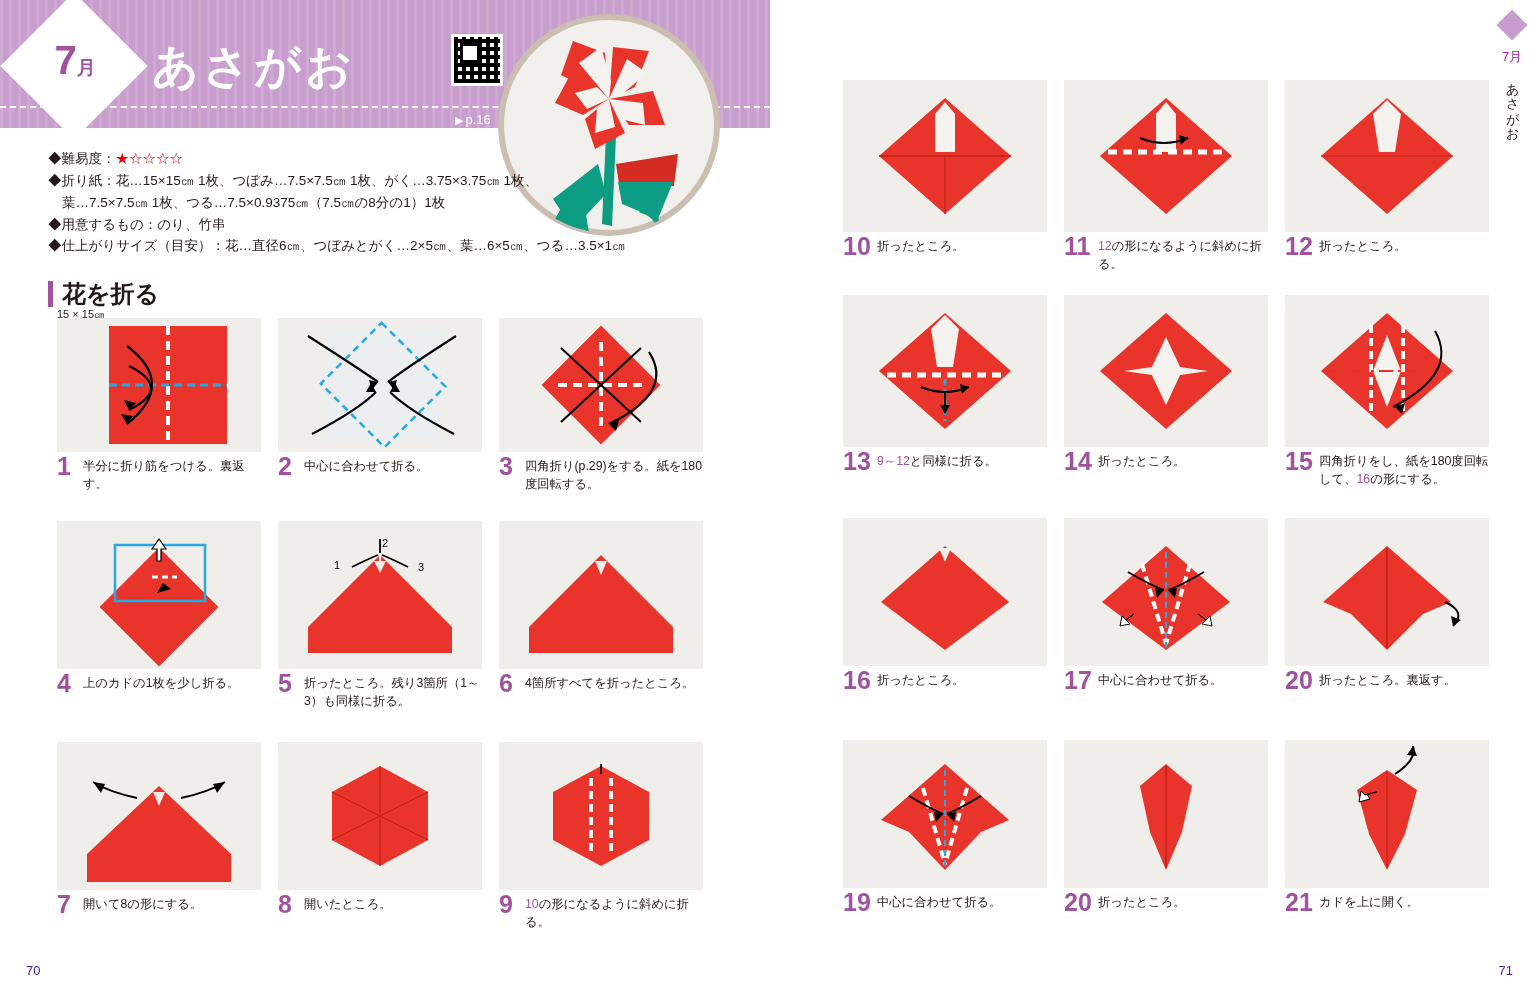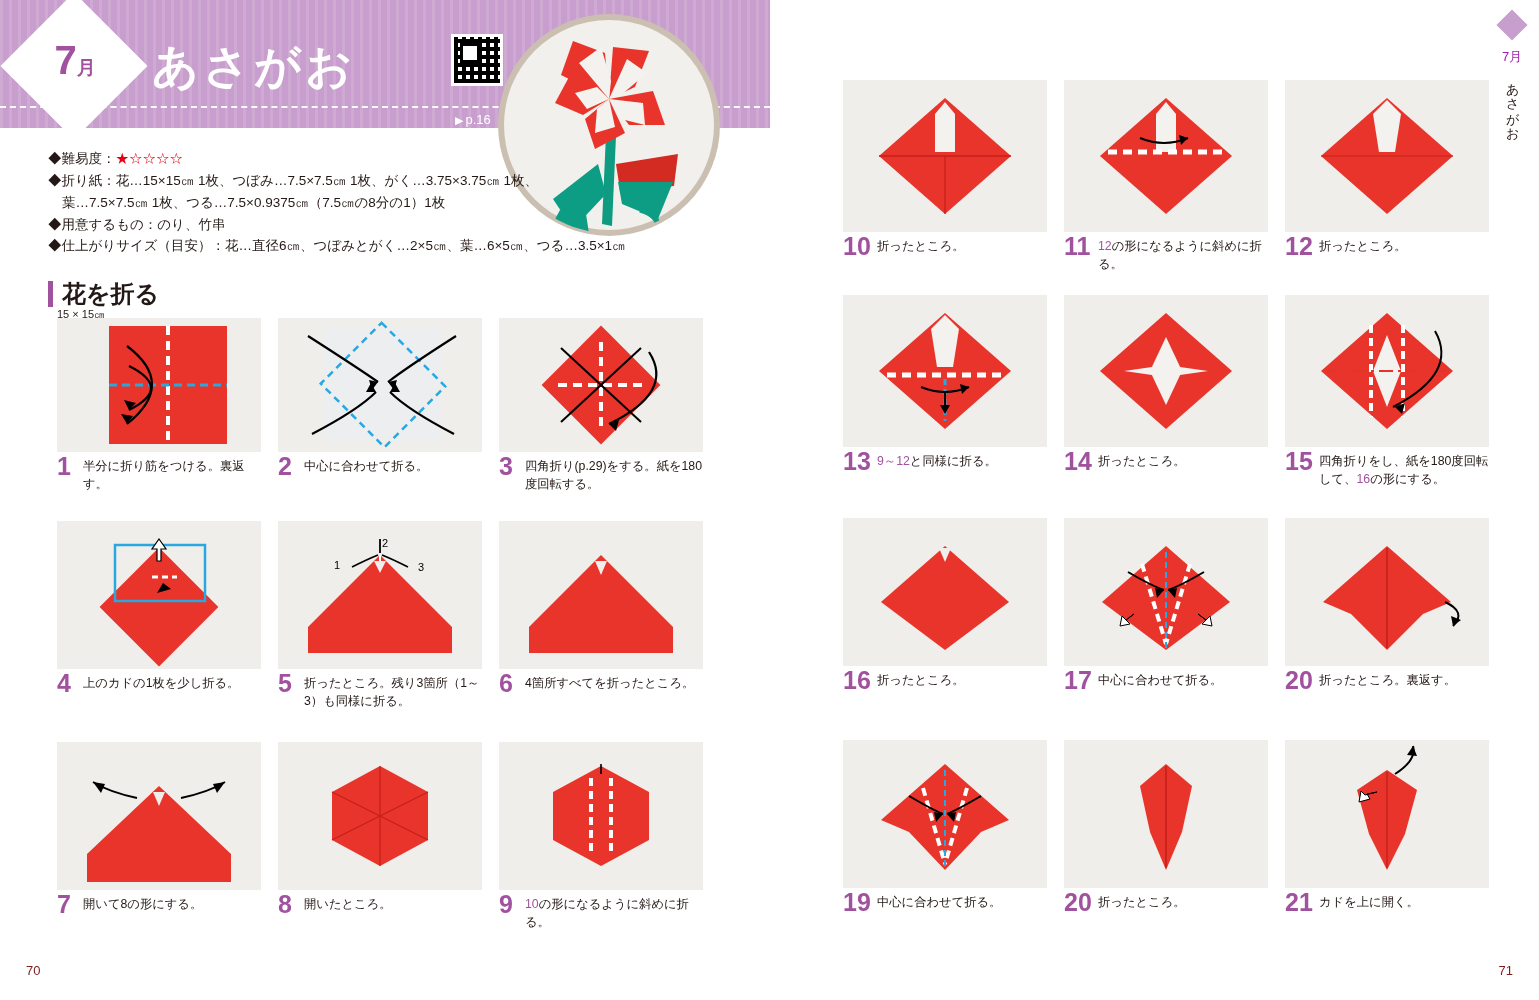--- a/index.html
+++ b/index.html
@@ -99,21 +99,21 @@
     width:22px; height:22px; background:#c79ecd; transform:rotate(45deg);
     margin:0 auto 12px auto;
   }
   .tab .tmonth { font-size:13px; color:#a21caf; font-weight:normal; }
   .tab .tname {
     margin-top:8px; font-size:13px; color:#231815; line-height:1.25;
     writing-mode:vertical-rl;
     display:inline-block;
   }
 
-  .folio { position:absolute; bottom:22px; font-size:13px; color:#7f1d1d; }
+  .folio { position:absolute; bottom:22px; font-size:13px; color:#4c1d95; }
   .folio-l { left:26px; }
   .folio-r { right:26px;text-align:center; }
 
   svg { display:block; }
 </style>
 </head>
 <body>
 
 <div class="page">
 

